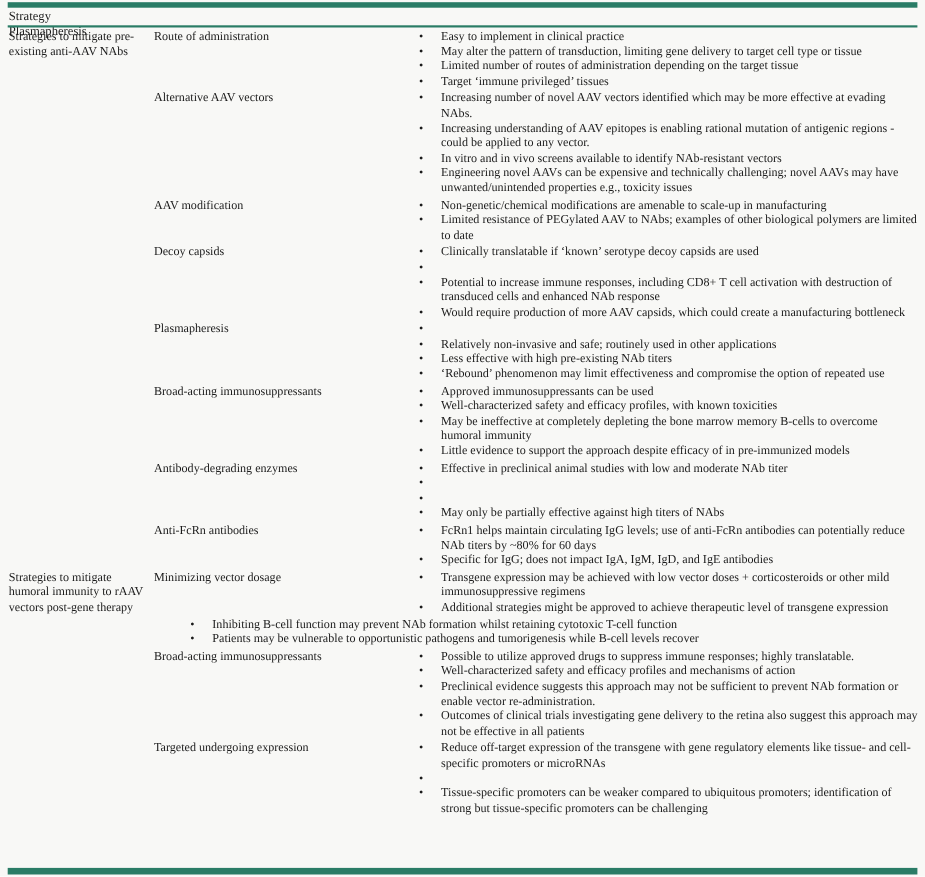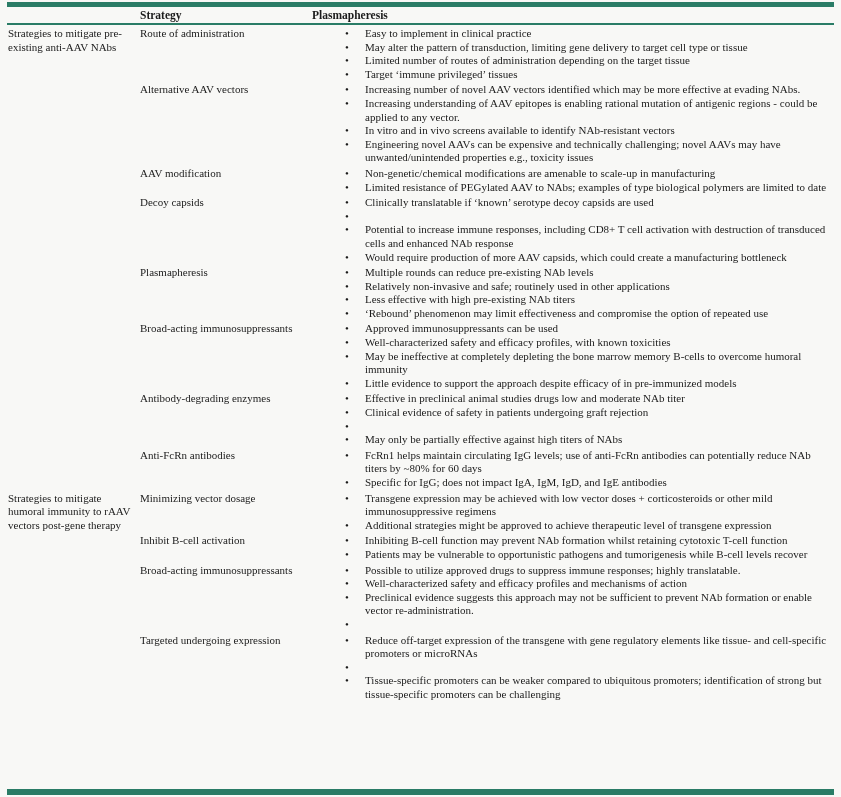--- a/index.html
+++ b/index.html
@@ -14,39 +14,39 @@
     font-size: 11px;
     color: #1b1b1b;
     overflow: hidden;
   }
   .rule-top {
     position: absolute; top: 2px; left: 7px; right: 7px;
     height: 5px; background: var(--accent);
   }
   .header-row {
     position: absolute; top: 8px; left: 8px; right: 6px;
-    display: flex; font-weight: bold; font-size: 11.5px; line-height: 14px;
+    display: flex; font-weight: normal; font-size: 11.5px; line-height: 14px; flex-direction: column;
   }
   .hcol1 { width: 132px; flex: none; }
   .hcol2 { width: 172px; flex: none; }
   .hcol3 { flex: 1; }
   .rule-header {
     position: absolute; top: 23px; left: 7px; right: 7px;
     height: 2px; background: var(--accent);
   }
   .tbody {
     position: absolute; top: 27px; left: 8px; right: 6px;
   }
   .group { display: flex; }
   .group-label {
     width: 132px; flex: none;
     font-weight: normal; line-height: 13.6px; padding-right: 6px;
   }
   .group-rows { flex: 1; }
-  .row { display: flex; margin-bottom: 2px; }
+  .row { display: flex; margin-bottom: 2px; gap: 36px; }
   .strategy {
     width: 172px; flex: none;
     line-height: 13.6px; padding-right: 8px;
   }
   .bullets { flex: 1; }
   .bullet { display: flex; padding-left: 33px; line-height: 13.6px; }
   .marker { width: 20px; flex: none; }
   .btext { flex: 1; }
   .rule-bottom {
     position: absolute; bottom: 2px; left: 7px; right: 7px;
@@ -124,21 +124,21 @@
   <div class="row">
     <div class="strategy">AAV modification</div>
     <div class="bullets">
   <div class="bullet">
     <span class="marker">•</span>
     <span class="btext">Non-genetic/chemical modifications are amenable to scale-up in manufacturing</span>
   </div>
 
   <div class="bullet">
     <span class="marker">•</span>
-    <span class="btext">Limited resistance of PEGylated AAV to NAbs; examples of type biological polymers are limited to date</span>
+    <span class="btext">Limited resistance of PEGylated AAV to NAbs; examples of other biological polymers are limited to date</span>
   </div>
 </div>
   </div>
 
   <div class="row">
     <div class="strategy">Decoy capsids</div>
     <div class="bullets">
   <div class="bullet">
     <span class="marker">•</span>
     <span class="btext">Clinically translatable if ‘known’ serotype decoy capsids are used</span>
@@ -158,21 +158,20 @@
     <span class="btext">Would require production of more AAV capsids, which could create a manufacturing bottleneck</span>
   </div>
 </div>
   </div>
 
   <div class="row">
     <div class="strategy">Plasmapheresis</div>
     <div class="bullets">
   <div class="bullet">
     <span class="marker">•</span>
-    <span class="btext">Multiple rounds can reduce pre-existing NAb levels</span>
   </div>
 
   <div class="bullet">
     <span class="marker">•</span>
     <span class="btext">Relatively non-invasive and safe; routinely used in other applications</span>
   </div>
 
   <div class="bullet">
     <span class="marker">•</span>
     <span class="btext">Less effective with high pre-existing NAb titers</span>
@@ -208,26 +207,25 @@
     <span class="btext">Little evidence to support the approach despite efficacy of in pre-immunized models</span>
   </div>
 </div>
   </div>
 
   <div class="row">
     <div class="strategy">Antibody-degrading enzymes</div>
     <div class="bullets">
   <div class="bullet">
     <span class="marker">•</span>
-    <span class="btext">Effective in preclinical animal studies drugs low and moderate NAb titer</span>
-  </div>
-
-  <div class="bullet">
-    <span class="marker">•</span>
-    <span class="btext">Clinical evidence of safety in patients undergoing graft rejection</span>
+    <span class="btext">Effective in preclinical animal studies with low and moderate NAb titer</span>
+  </div>
+
+  <div class="bullet">
+    <span class="marker">•</span>
   </div>
 
   <div class="bullet">
     <span class="marker">•</span>
   </div>
 
   <div class="bullet">
     <span class="marker">•</span>
     <span class="btext">May only be partially effective against high titers of NAbs</span>
   </div>
@@ -263,21 +261,20 @@
   </div>
 
   <div class="bullet">
     <span class="marker">•</span>
     <span class="btext">Additional strategies might be approved to achieve therapeutic level of transgene expression</span>
   </div>
 </div>
   </div>
 
   <div class="row">
-    <div class="strategy">Inhibit B-cell activation</div>
     <div class="bullets">
   <div class="bullet">
     <span class="marker">•</span>
     <span class="btext">Inhibiting B-cell function may prevent NAb formation whilst retaining cytotoxic T-cell function</span>
   </div>
 
   <div class="bullet">
     <span class="marker">•</span>
     <span class="btext">Patients may be vulnerable to opportunistic pathogens and tumorigenesis while B-cell levels recover</span>
   </div>
@@ -297,20 +294,21 @@
     <span class="btext">Well-characterized safety and efficacy profiles and mechanisms of action</span>
   </div>
 
   <div class="bullet">
     <span class="marker">•</span>
     <span class="btext">Preclinical evidence suggests this approach may not be sufficient to prevent NAb formation or enable vector re-administration.</span>
   </div>
 
   <div class="bullet">
     <span class="marker">•</span>
+    <span class="btext">Outcomes of clinical trials investigating gene delivery to the retina also suggest this approach may not be effective in all patients</span>
   </div>
 </div>
   </div>
 
   <div class="row">
     <div class="strategy">Targeted undergoing expression</div>
     <div class="bullets">
   <div class="bullet">
     <span class="marker">•</span>
     <span class="btext">Reduce off-target expression of the transgene with gene regulatory elements like tissue- and cell-specific promoters or microRNAs</span>

